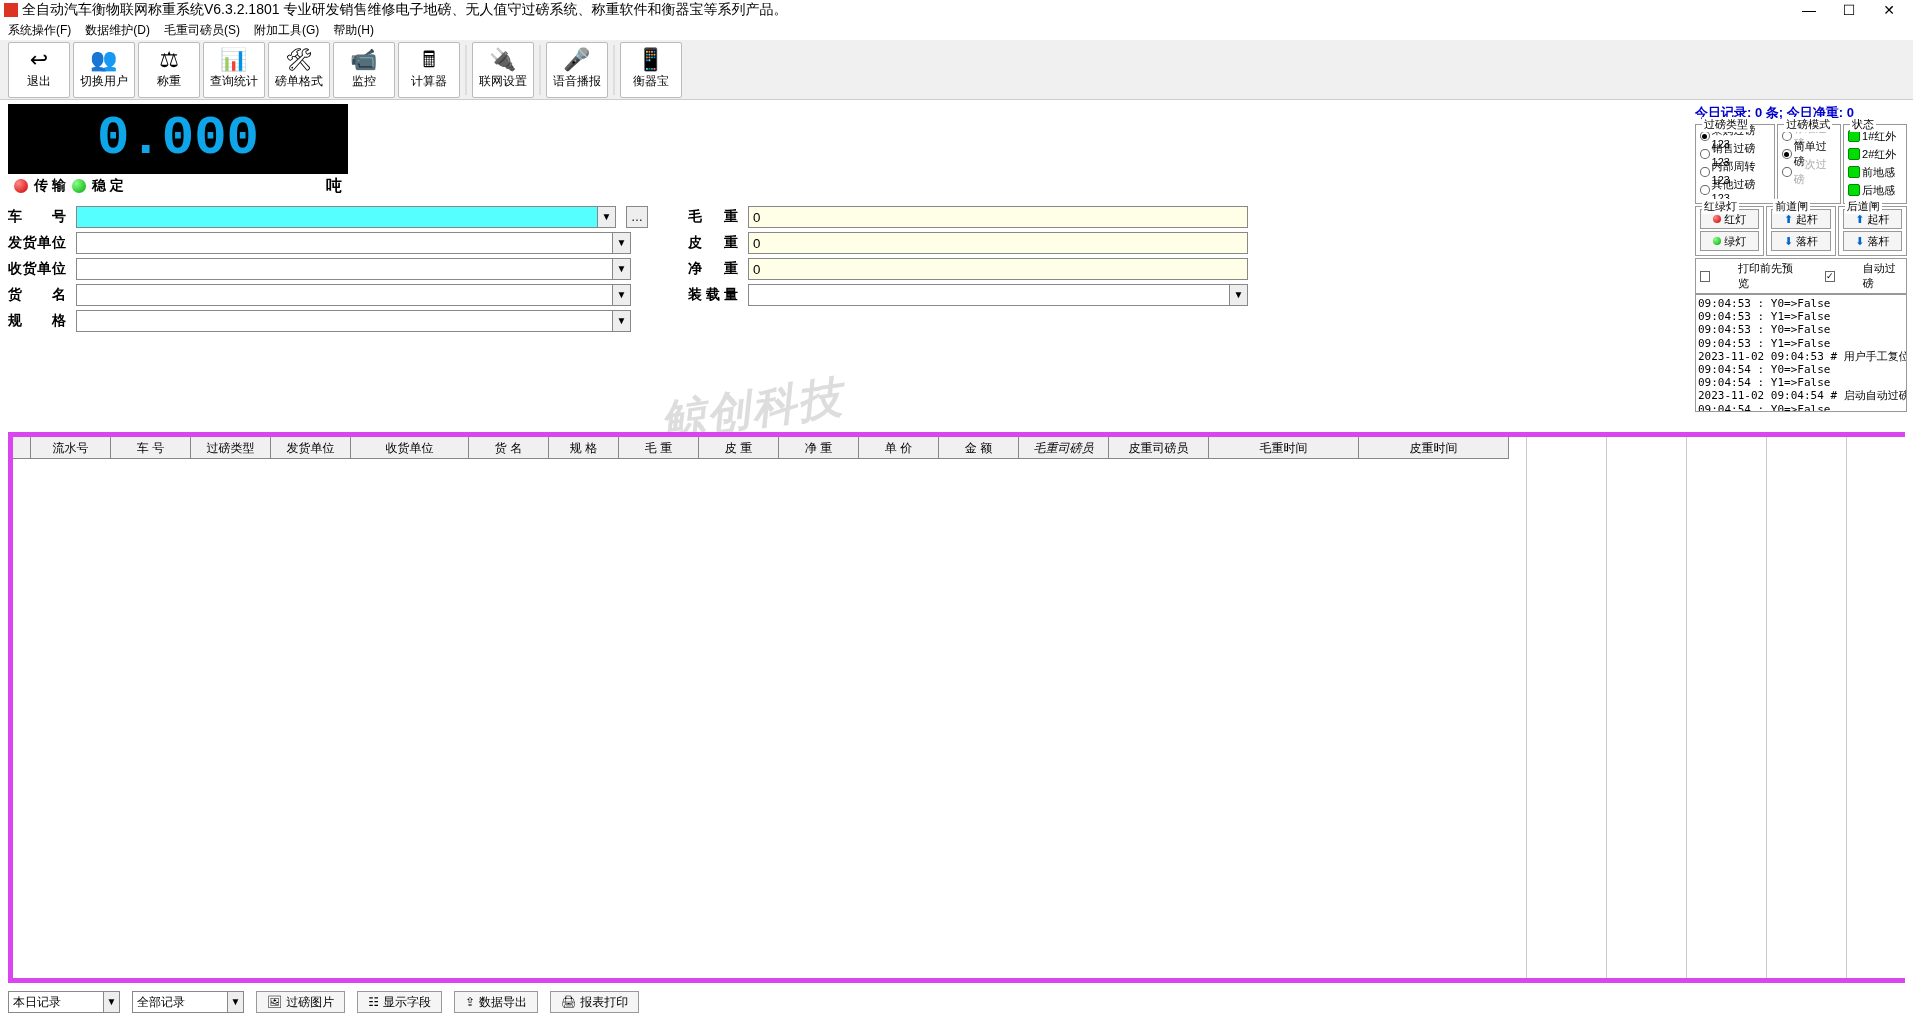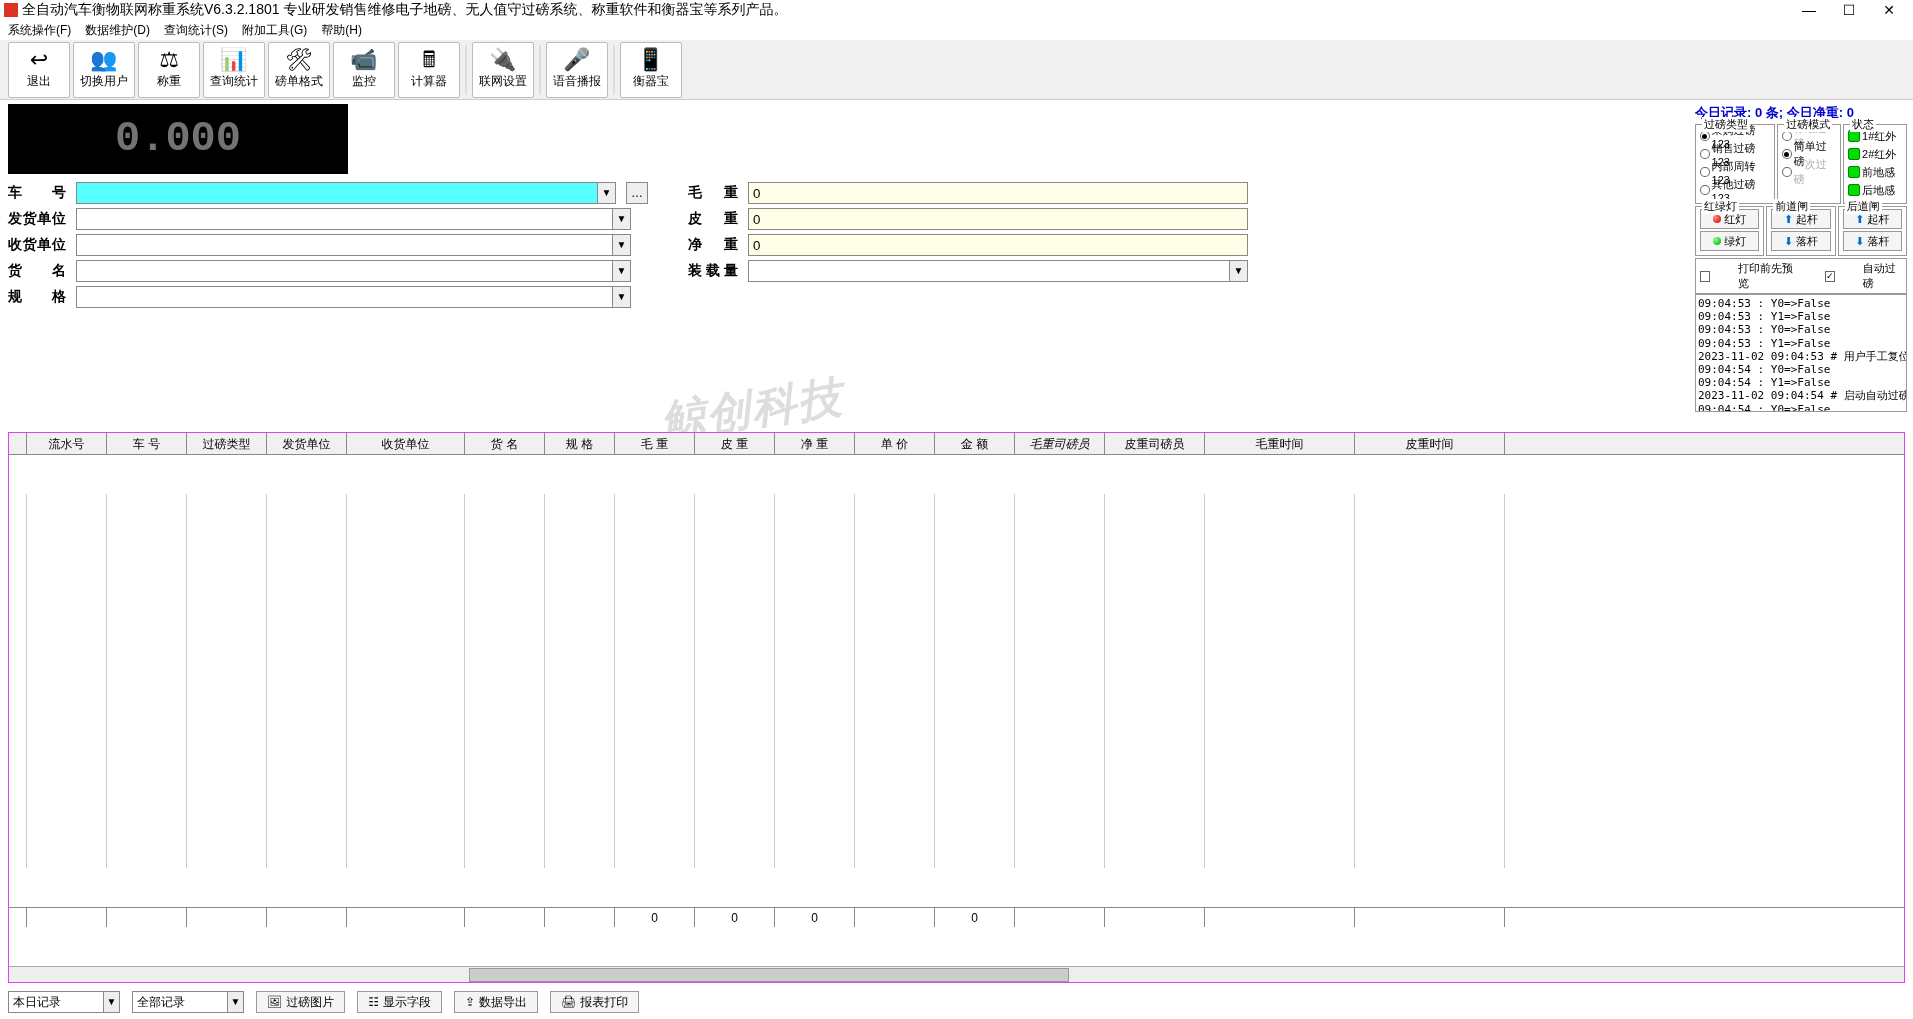--- a/index.html
+++ b/index.html
@@ -11,21 +11,21 @@
 .winbtn { width: 20px; text-align: center; font-size: 14px; cursor: default; }
 .menubar { height: 20px; display: flex; align-items: center; padding: 0 8px; gap: 14px; background: #fff; }
 .menubar span { cursor: default; }
 .toolbar { height: 60px; display: flex; align-items: center; padding: 2px 8px; gap: 3px; background: #f0f0f0; border-bottom: 1px solid #ccc; }
 .tbtn { width: 62px; height: 56px; background: #fff; border: 1px solid #bbb; border-radius: 2px; display: flex; flex-direction: column; align-items: center; justify-content: center; gap: 2px; font-size: 12px; cursor: pointer; }
 .tbtn .ticon { font-size: 22px; line-height: 1; }
 .tsep { width: 2px; height: 50px; background: #ddd; margin: 0 2px; }
 .main { display: flex; height: 330px; }
 .left-area { flex: 1; padding: 4px 8px; }
 .right-area { width: 220px; padding: 2px 6px 2px 2px; }
-.lcd { width: 340px; height: 70px; background: #000; color: #737373; font-family: "Courier New", monospace; font-size: 42px; font-weight: bold; text-align: center; line-height: 70px; }
+.lcd { width: 340px; height: 70px; background: #000; color: #0ea5e9; font-family: "Courier New", monospace; font-size: 54px; font-weight: bold; text-align: center; line-height: 70px; }
 .statusrow { width: 340px; height: 24px; display: flex; align-items: center; gap: 6px; padding: 0 6px; font-size: 14px; font-weight: bold; }
 .dot { width: 14px; height: 14px; border-radius: 50%; display: inline-block; }
 .dot.red { background: radial-gradient(circle at 30% 30%, #f88, #c00); }
 .dot.green { background: radial-gradient(circle at 30% 30%, #8f8, #0a0); }
 .unit { margin-left: auto; font-size: 16px; }
 .form { margin-top: 8px; }
 .frow { display: flex; align-items: center; gap: 10px; margin-bottom: 4px; }
 .flabel { width: 58px; text-align: justify; text-align-last: justify; font-size: 14px; font-weight: bold; }
 .fcombo { flex: 1; max-width: 555px; height: 22px; border: 1px solid #888; background: #fff; display: flex; }
 .fcombo.cyan { background: #5ff; }
@@ -44,21 +44,21 @@
 .gbox .gt { position: absolute; top: -8px; left: 6px; background: #fff; padding: 0 2px; font-size: 11px; }
 .gcols { display: flex; gap: 2px; }
 .grow { display: flex; align-items: center; gap: 2px; height: 18px; font-size: 11px; }
 .radio { width: 10px; height: 10px; border: 1px solid #666; border-radius: 50%; display: inline-flex; align-items: center; justify-content: center; }
 .radio.on::after { content: ''; width: 5px; height: 5px; background: #000; border-radius: 50%; }
 .sq { width: 12px; height: 12px; background: #0d0; border: 1px solid #080; border-radius: 2px; }
 .cbtn { flex: 1; height: 20px; border: 1px solid #999; background: #f5f5f5; display: flex; align-items: center; justify-content: center; gap: 3px; font-size: 11px; cursor: pointer; }
 .chkrow { display: flex; align-items: center; gap: 28px; padding: 2px 4px; border: 1px solid #999; font-size: 11px; }
 .chk { width: 11px; height: 11px; border: 1px solid #666; display: inline-flex; align-items: center; justify-content: center; font-size: 9px; }
 .log { border: 1px solid #999; height: 118px; overflow: auto; font-family: SimSun, monospace; font-size: 11px; padding: 2px; white-space: pre; line-height: 1.2; }
-.grid { position: absolute; top: 432px; left: 8px; right: 8px; bottom: 36px; border: 1px solid #d946ef; display: flex; flex-direction: column; gap: 39px; }
+.grid { position: absolute; top: 432px; left: 8px; right: 8px; bottom: 36px; border: 5px solid #d946ef; display: flex; flex-direction: row; }
 .ghead { display: flex; height: 22px; background: #f0f0f0; border-bottom: 1px solid #888; }
 .gh { border-right: 1px solid #888; text-align: center; line-height: 22px; font-size: 12px; overflow: hidden; }
 .gbody { flex: 1; display: flex; background: #fff; position: relative; }
 .gcolline { border-right: 1px solid #ccc; height: 100%; }
 .gfoot { display: flex; height: 20px; border-top: 1px solid #888; background: #fff; }
 .gf { border-right: 1px solid #888; text-align: center; line-height: 20px; font-size: 12px; }
 .hscroll { height: 16px; background: #eee; border-top: 1px solid #aaa; position: relative; }
 .hscroll .thumb { position: absolute; left: 460px; top: 1px; width: 600px; height: 14px; background: #ccc; border: 1px solid #999; }
 .bottombar { position: absolute; bottom: 4px; left: 8px; right: 8px; height: 26px; display: flex; align-items: center; gap: 12px; }
 .bcombo { width: 112px; height: 22px; border: 1px solid #888; display: flex; background: #fff; }
@@ -80,21 +80,21 @@
   <div class="winbtns">
     <div class="winbtn">—</div>
     <div class="winbtn">☐</div>
     <div class="winbtn">✕</div>
   </div>
 </div>
 
 <div class="menubar" id="menubar">
     <span>系统操作(F)</span>
     <span>数据维护(D)</span>
-    <span>查询统计(S)</span>
+    <span>毛重司磅员(S)</span>
     <span>附加工具(G)</span>
     <span>帮助(H)</span>
   </div>
 
 <div class="toolbar" id="toolbar">
     <div class="tbtn">
       <div class="ticon">↩</div>
       <div>退出</div>
     </div>
     <div class="tbtn">
@@ -134,20 +134,27 @@
     <div class="tsep"></div>
     <div class="tbtn">
       <div class="ticon">📱</div>
       <div>衡器宝</div>
     </div>
   </div>
 
 <div class="main">
   <div class="left-area">
     <div class="lcd">0.000</div>
+    <div class="statusrow">
+      <span class="dot red"></span>
+      <span>传 输</span>
+      <span class="dot green"></span>
+      <span>稳 定</span>
+      <span class="unit">吨</span>
+    </div>
     <div class="formcols">
       <div class="formcol form">
         <div class="frow">
             <div class="flabel">车  号</div>
             <div class="fcombo cyan">
               <input style="">
               <div class="dd">▼</div>
             </div>
             <div class="morebtn">…</div>
           </div>

